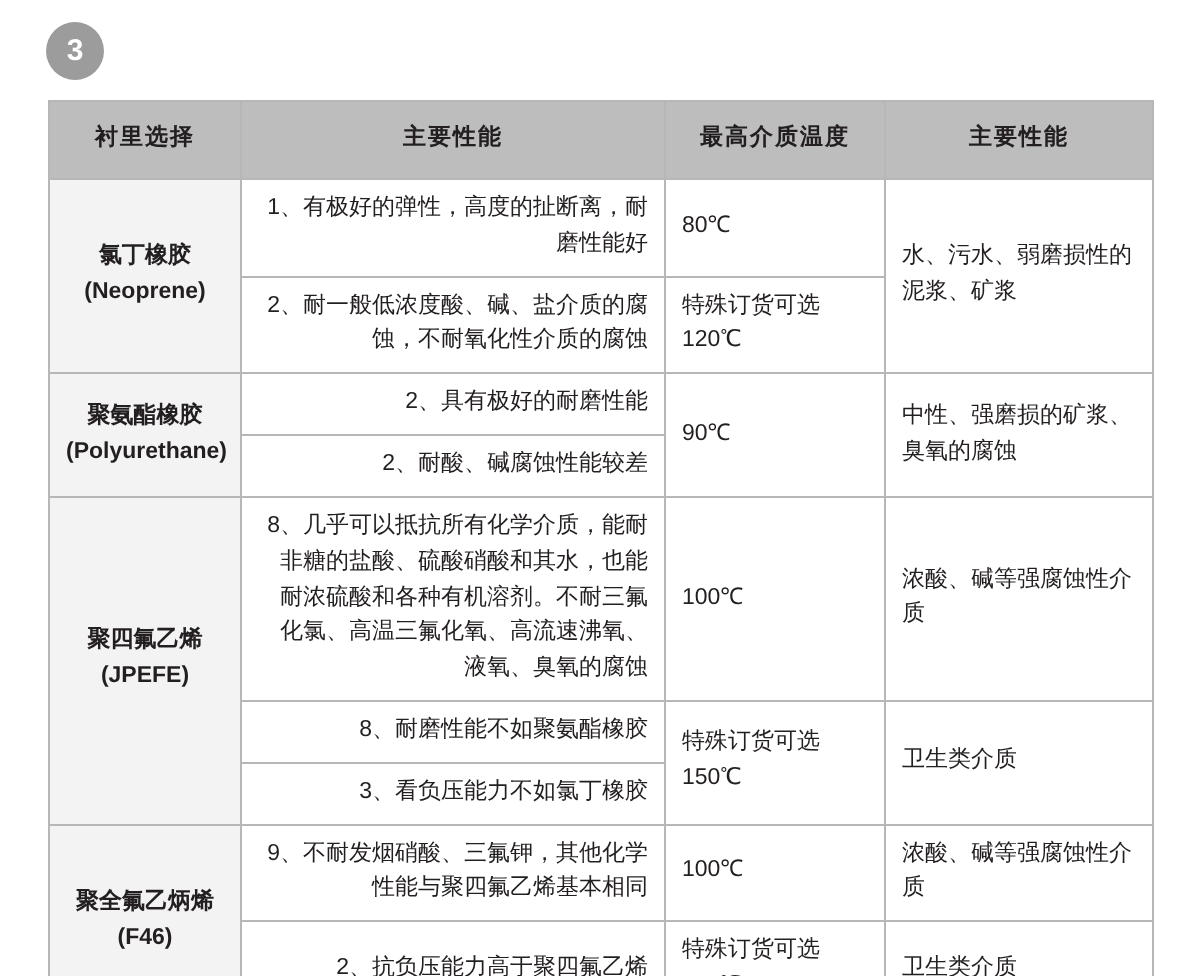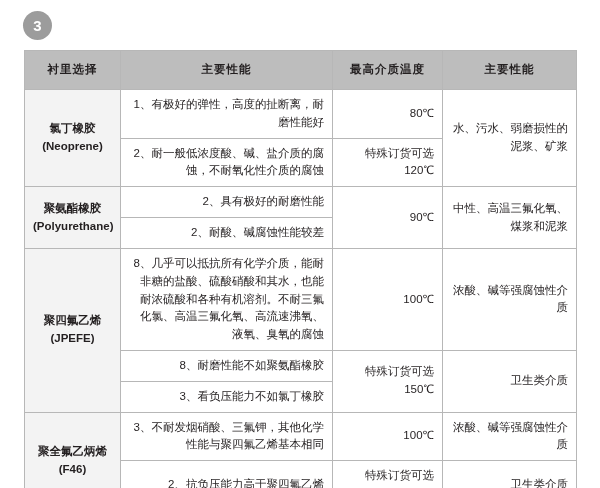--- a/index.html
+++ b/index.html
@@ -89,21 +89,21 @@
     text-align: center;
     font-weight: bold;
     font-size: 12px;
     line-height: 1.5;
     background: #f3f3f3;
   }
   td.perf {
     text-align: right;
   }
   td.temp, td.scope {
-    text-align: right;
+    text-align: left;
   }
   .col1 { width: 96px; }
   .col2 { width: 212px; }
   .col3 { width: 110px; }
   .col4 { width: 134px; }
   .nowrapline { display: block; }
 </style>
 </head>
 <body>
 
@@ -144,21 +144,21 @@
             <td class="perf">2、耐一般低浓度酸、碱、盐介质的腐蚀，不耐氧化性介质的腐蚀</td>
             <td class="temp">特殊订货可选120℃</td>
           </tr>
           <tr>
             <td class="lining" rowspan="2">
               <span class="nowrapline">聚氨酯橡胶</span>
               <span class="nowrapline">(Polyurethane)</span>
             </td>
             <td class="perf">2、具有极好的耐磨性能</td>
             <td class="temp" rowspan="2">90℃</td>
-            <td class="scope" rowspan="2">中性、高温三氟化氧、煤浆和泥浆</td>
+            <td class="scope" rowspan="2">中性、强磨损的矿浆、臭氧的腐蚀</td>
           </tr>
           <tr>
             <td class="perf">2、耐酸、碱腐蚀性能较差</td>
           </tr>
           <tr>
             <td class="lining" rowspan="3">
               <span class="nowrapline">聚四氟乙烯</span>
               <span class="nowrapline">(JPEFE)</span>
             </td>
             <td class="perf">8、几乎可以抵抗所有化学介质，能耐非糖的盐酸、硫酸硝酸和其水，也能耐浓硫酸和各种有机溶剂。不耐三氟化氯、高温三氟化氧、高流速沸氧、液氧、臭氧的腐蚀</td>
@@ -171,21 +171,21 @@
             <td class="scope" rowspan="2">卫生类介质</td>
           </tr>
           <tr>
             <td class="perf">3、看负压能力不如氯丁橡胶</td>
           </tr>
           <tr>
             <td class="lining" rowspan="2">
               <span class="nowrapline">聚全氟乙炳烯</span>
               <span class="nowrapline">(F46)</span>
             </td>
-            <td class="perf">3、不耐发烟硝酸、三氟钾，其他化学性能与聚四氟乙烯基本相同</td>
+            <td class="perf">9、不耐发烟硝酸、三氟钾，其他化学性能与聚四氟乙烯基本相同</td>
             <td class="temp">100℃</td>
             <td class="scope">浓酸、碱等强腐蚀性介质</td>
           </tr>
           <tr>
             <td class="perf">2、抗负压能力高于聚四氟乙烯</td>
             <td class="temp">特殊订货可选150℃</td>
             <td class="scope">卫生类介质</td>
           </tr>
         </tbody>
     </table>

